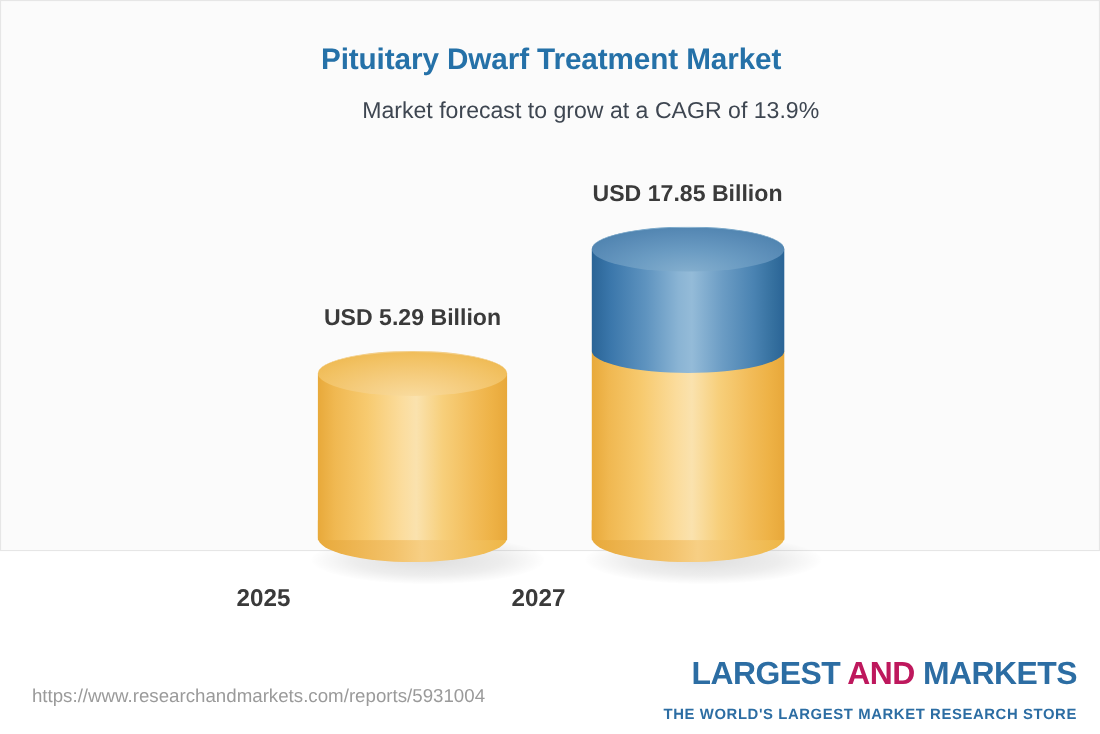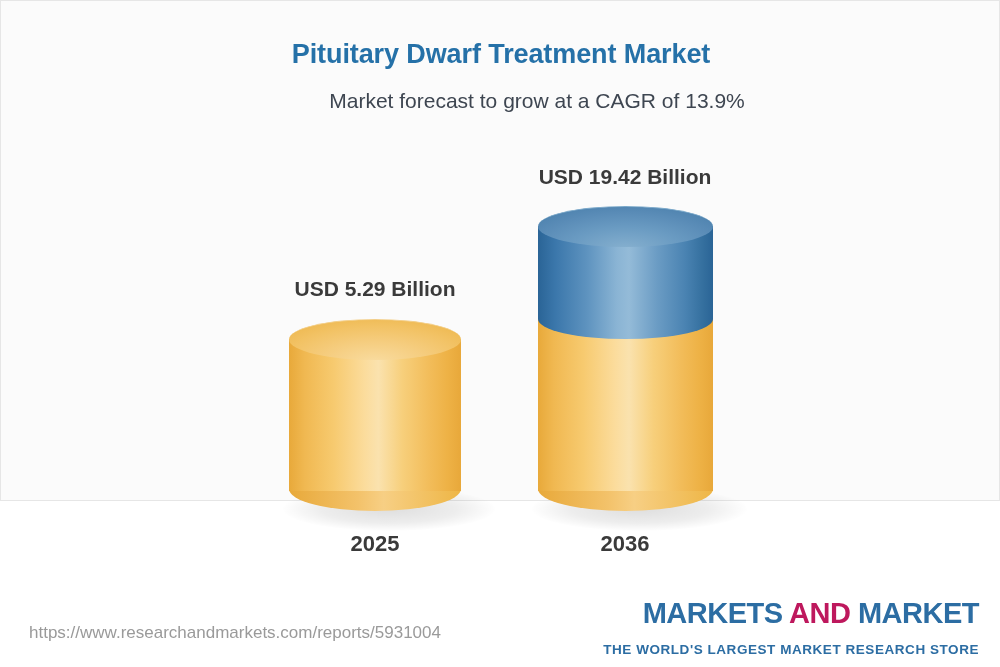--- a/index.html
+++ b/index.html
@@ -61,21 +61,21 @@
     width: 320px;
     text-align: center;
     font-size: 21px;
     font-weight: bold;
     color: #3a3a3a;
     white-space: nowrap;
   }
   .category-label {
     position: absolute;
     width: 320px;
-    text-align: center;
+    text-align: left;
     font-size: 22px;
     font-weight: bold;
     color: #3a3a3a;
   }
 
   
   .cyl {
     position: absolute;
   }
   .cyl-shadow {
@@ -199,36 +199,36 @@
 
     <div class="cyl" style="left: 288px; top: 318px; width: 172px; height: 192px;">
       <div class="cyl-shadow" style="left: -6px; top: 168px; width: 212px; height: 44px;"></div>
       <div class="cyl-body bottom-yellow" style="top: 154px; height: 38px; border-bottom-left-radius: 50% 22px; border-bottom-right-radius: 50% 22px;"></div>
       <div class="cyl-body body-yellow" style="top: 20px; height: 152px;"></div>
       <div class="cyl-top top-yellow" style="top: 0px; height: 40px;"></div>
     </div>
 
     <div class="category-label" style="left: 214px; top: 530px;">2025</div>
 
-    <div class="value-label" style="left: 464px; top: 164px;">USD 19.42 Billion</div>
+    <div class="value-label" style="left: 464px; top: 164px;">USD 17.85 Billion</div>
 
     <div class="cyl" style="left: 537px; top: 205px; width: 175px; height: 305px;">
       <div class="cyl-shadow" style="left: -6px; top: 281px; width: 215px; height: 44px;"></div>
 
       <div class="cyl-body bottom-yellow" style="top: 267px; height: 38px; border-bottom-left-radius: 50% 22px; border-bottom-right-radius: 50% 22px;"></div>
       <div class="cyl-body body-yellow" style="top: 113px; height: 172px;"></div>
 
       <div class="cyl-body body-blue" style="top: 20px; height: 113px; border-bottom-left-radius: 50% 20px; border-bottom-right-radius: 50% 20px;"></div>
       <div class="cyl-top top-blue" style="top: 0px; height: 40px;"></div>
     </div>
 
-    <div class="category-label" style="left: 464px; top: 530px;">2036</div>
+    <div class="category-label" style="left: 464px; top: 530px;">2027</div>
 
   </div>
 
   <div id="source-url">https://www.researchandmarkets.com/reports/5931004</div>
 
   <div id="logo">
-    <div id="logo-main"><span>MARKETS </span><span id="logo-and">AND </span><span>MARKET</span></div>
+    <div id="logo-main"><span>LARGEST </span><span id="logo-and">AND </span><span>MARKETS</span></div>
     <div id="logo-tagline">THE WORLD'S LARGEST MARKET RESEARCH STORE</div>
   </div>
 
 </div>
 
 </body></html>

